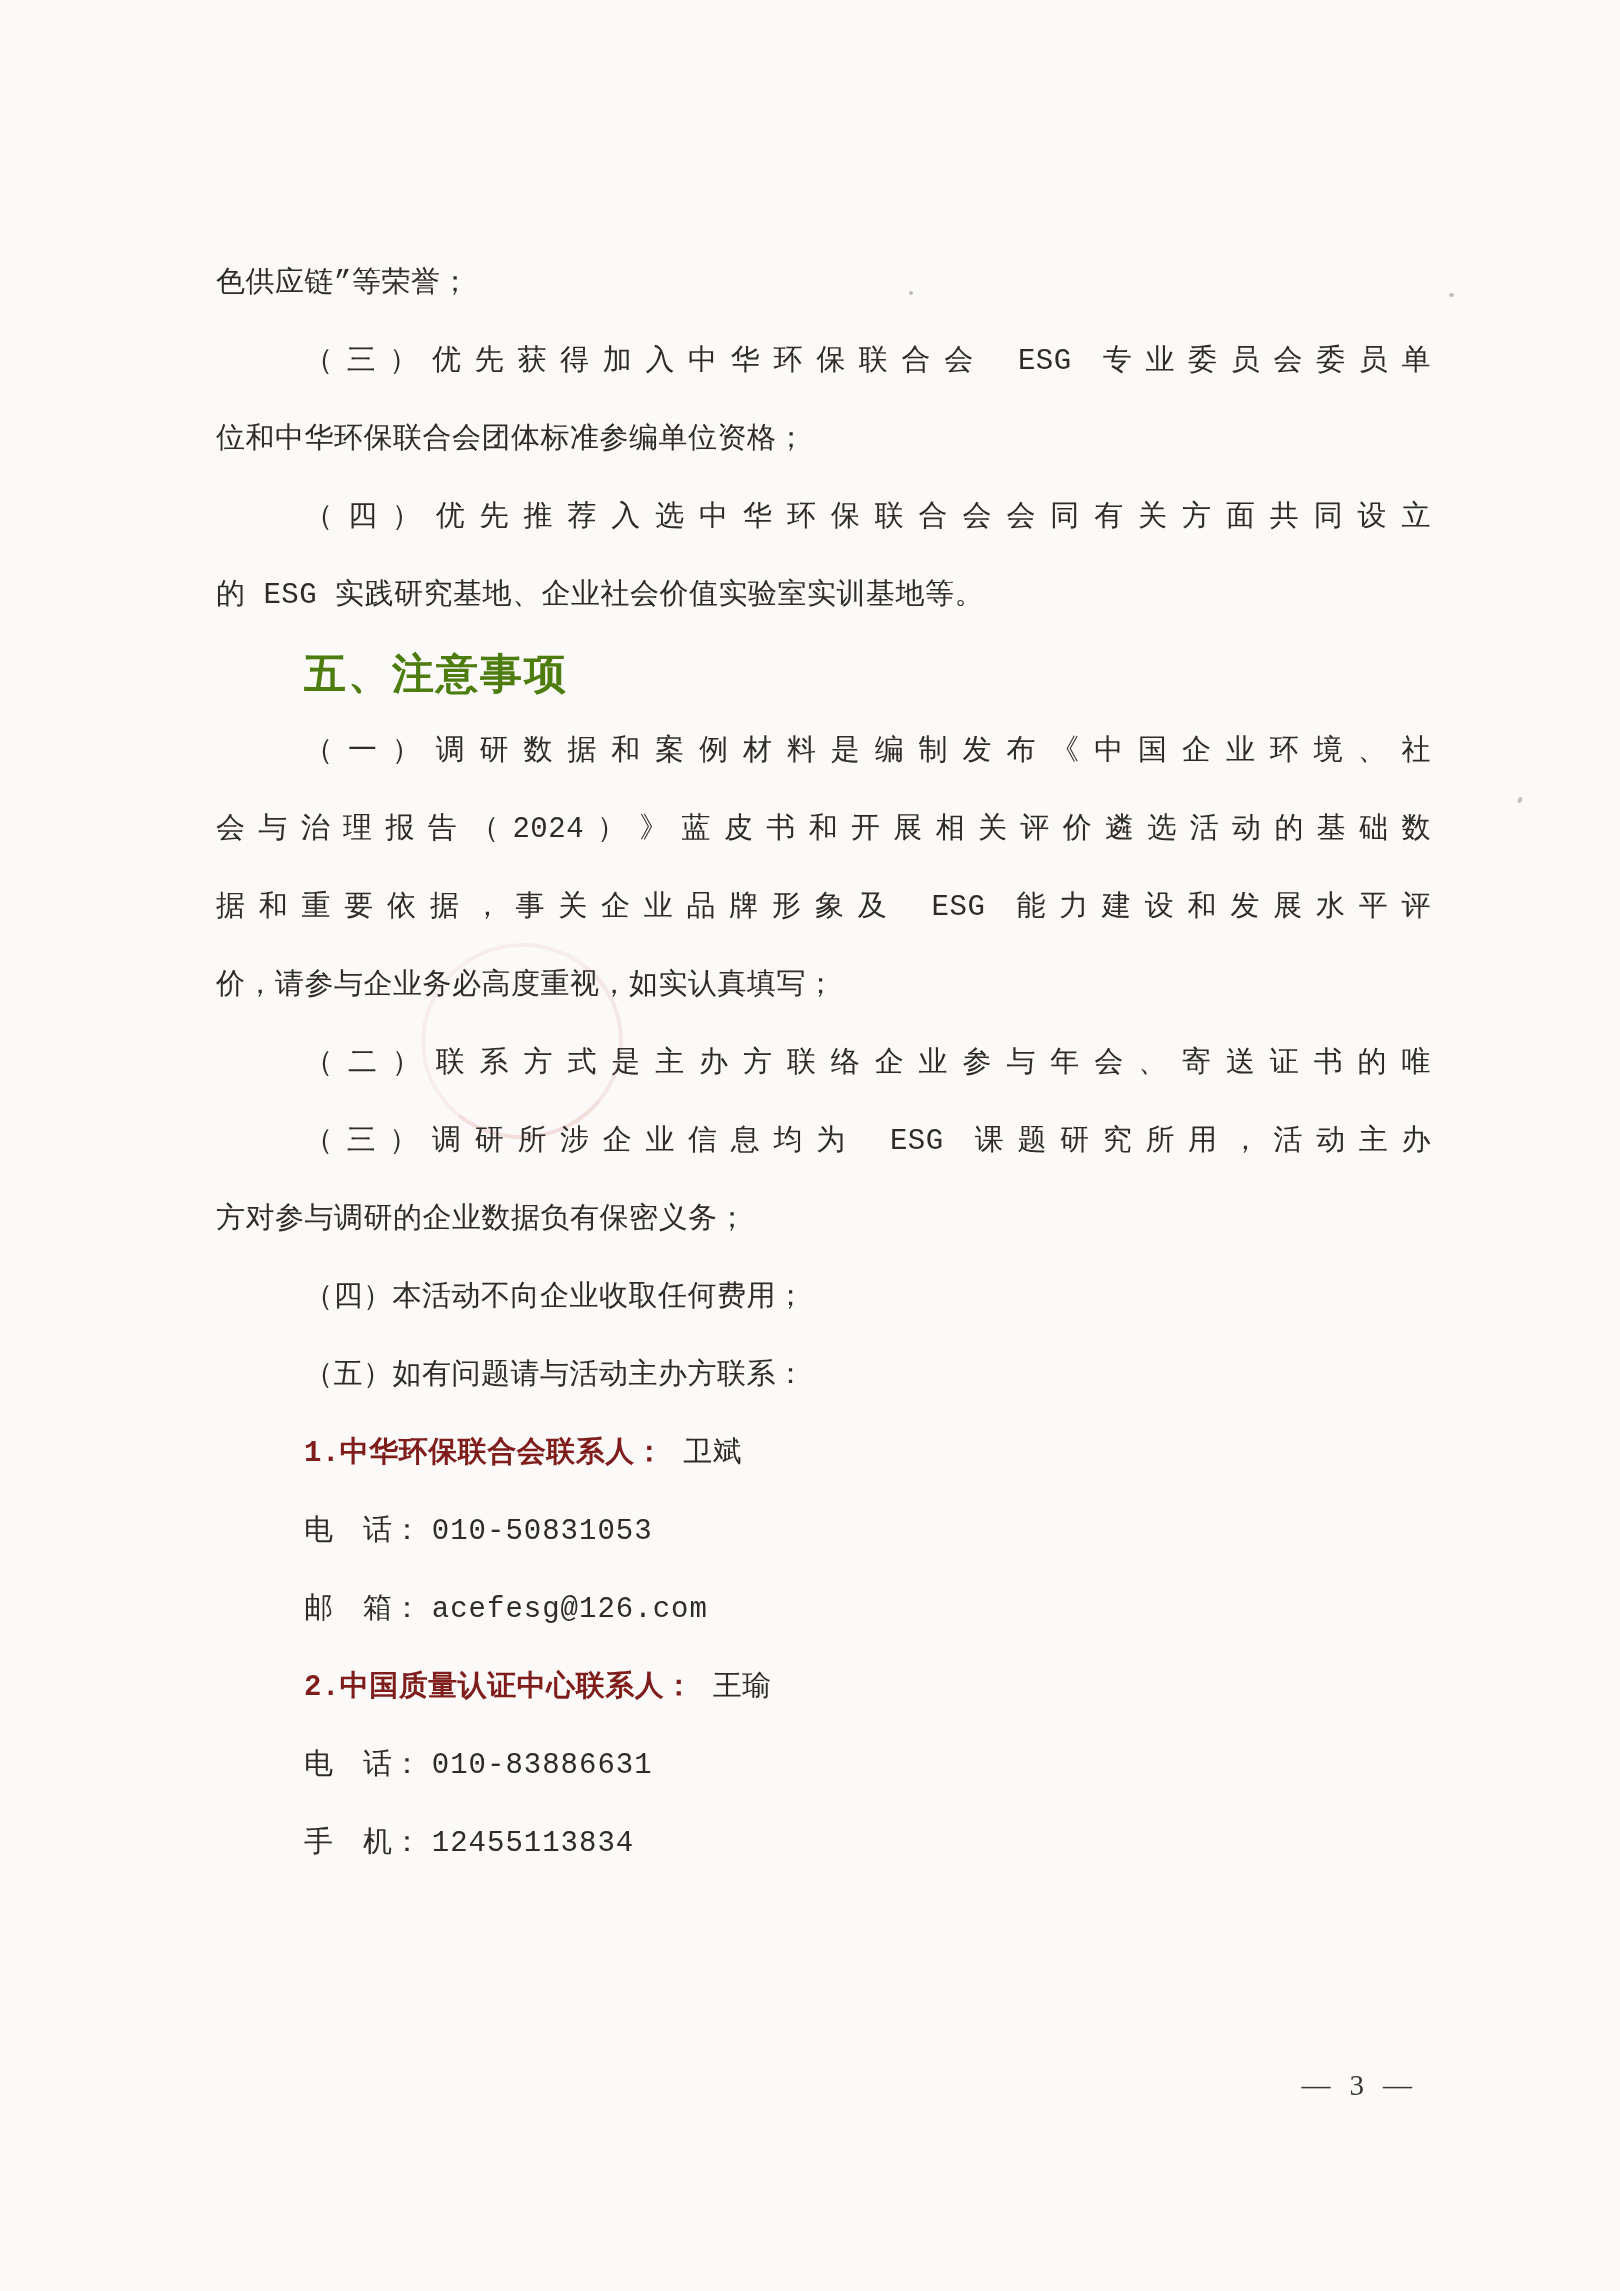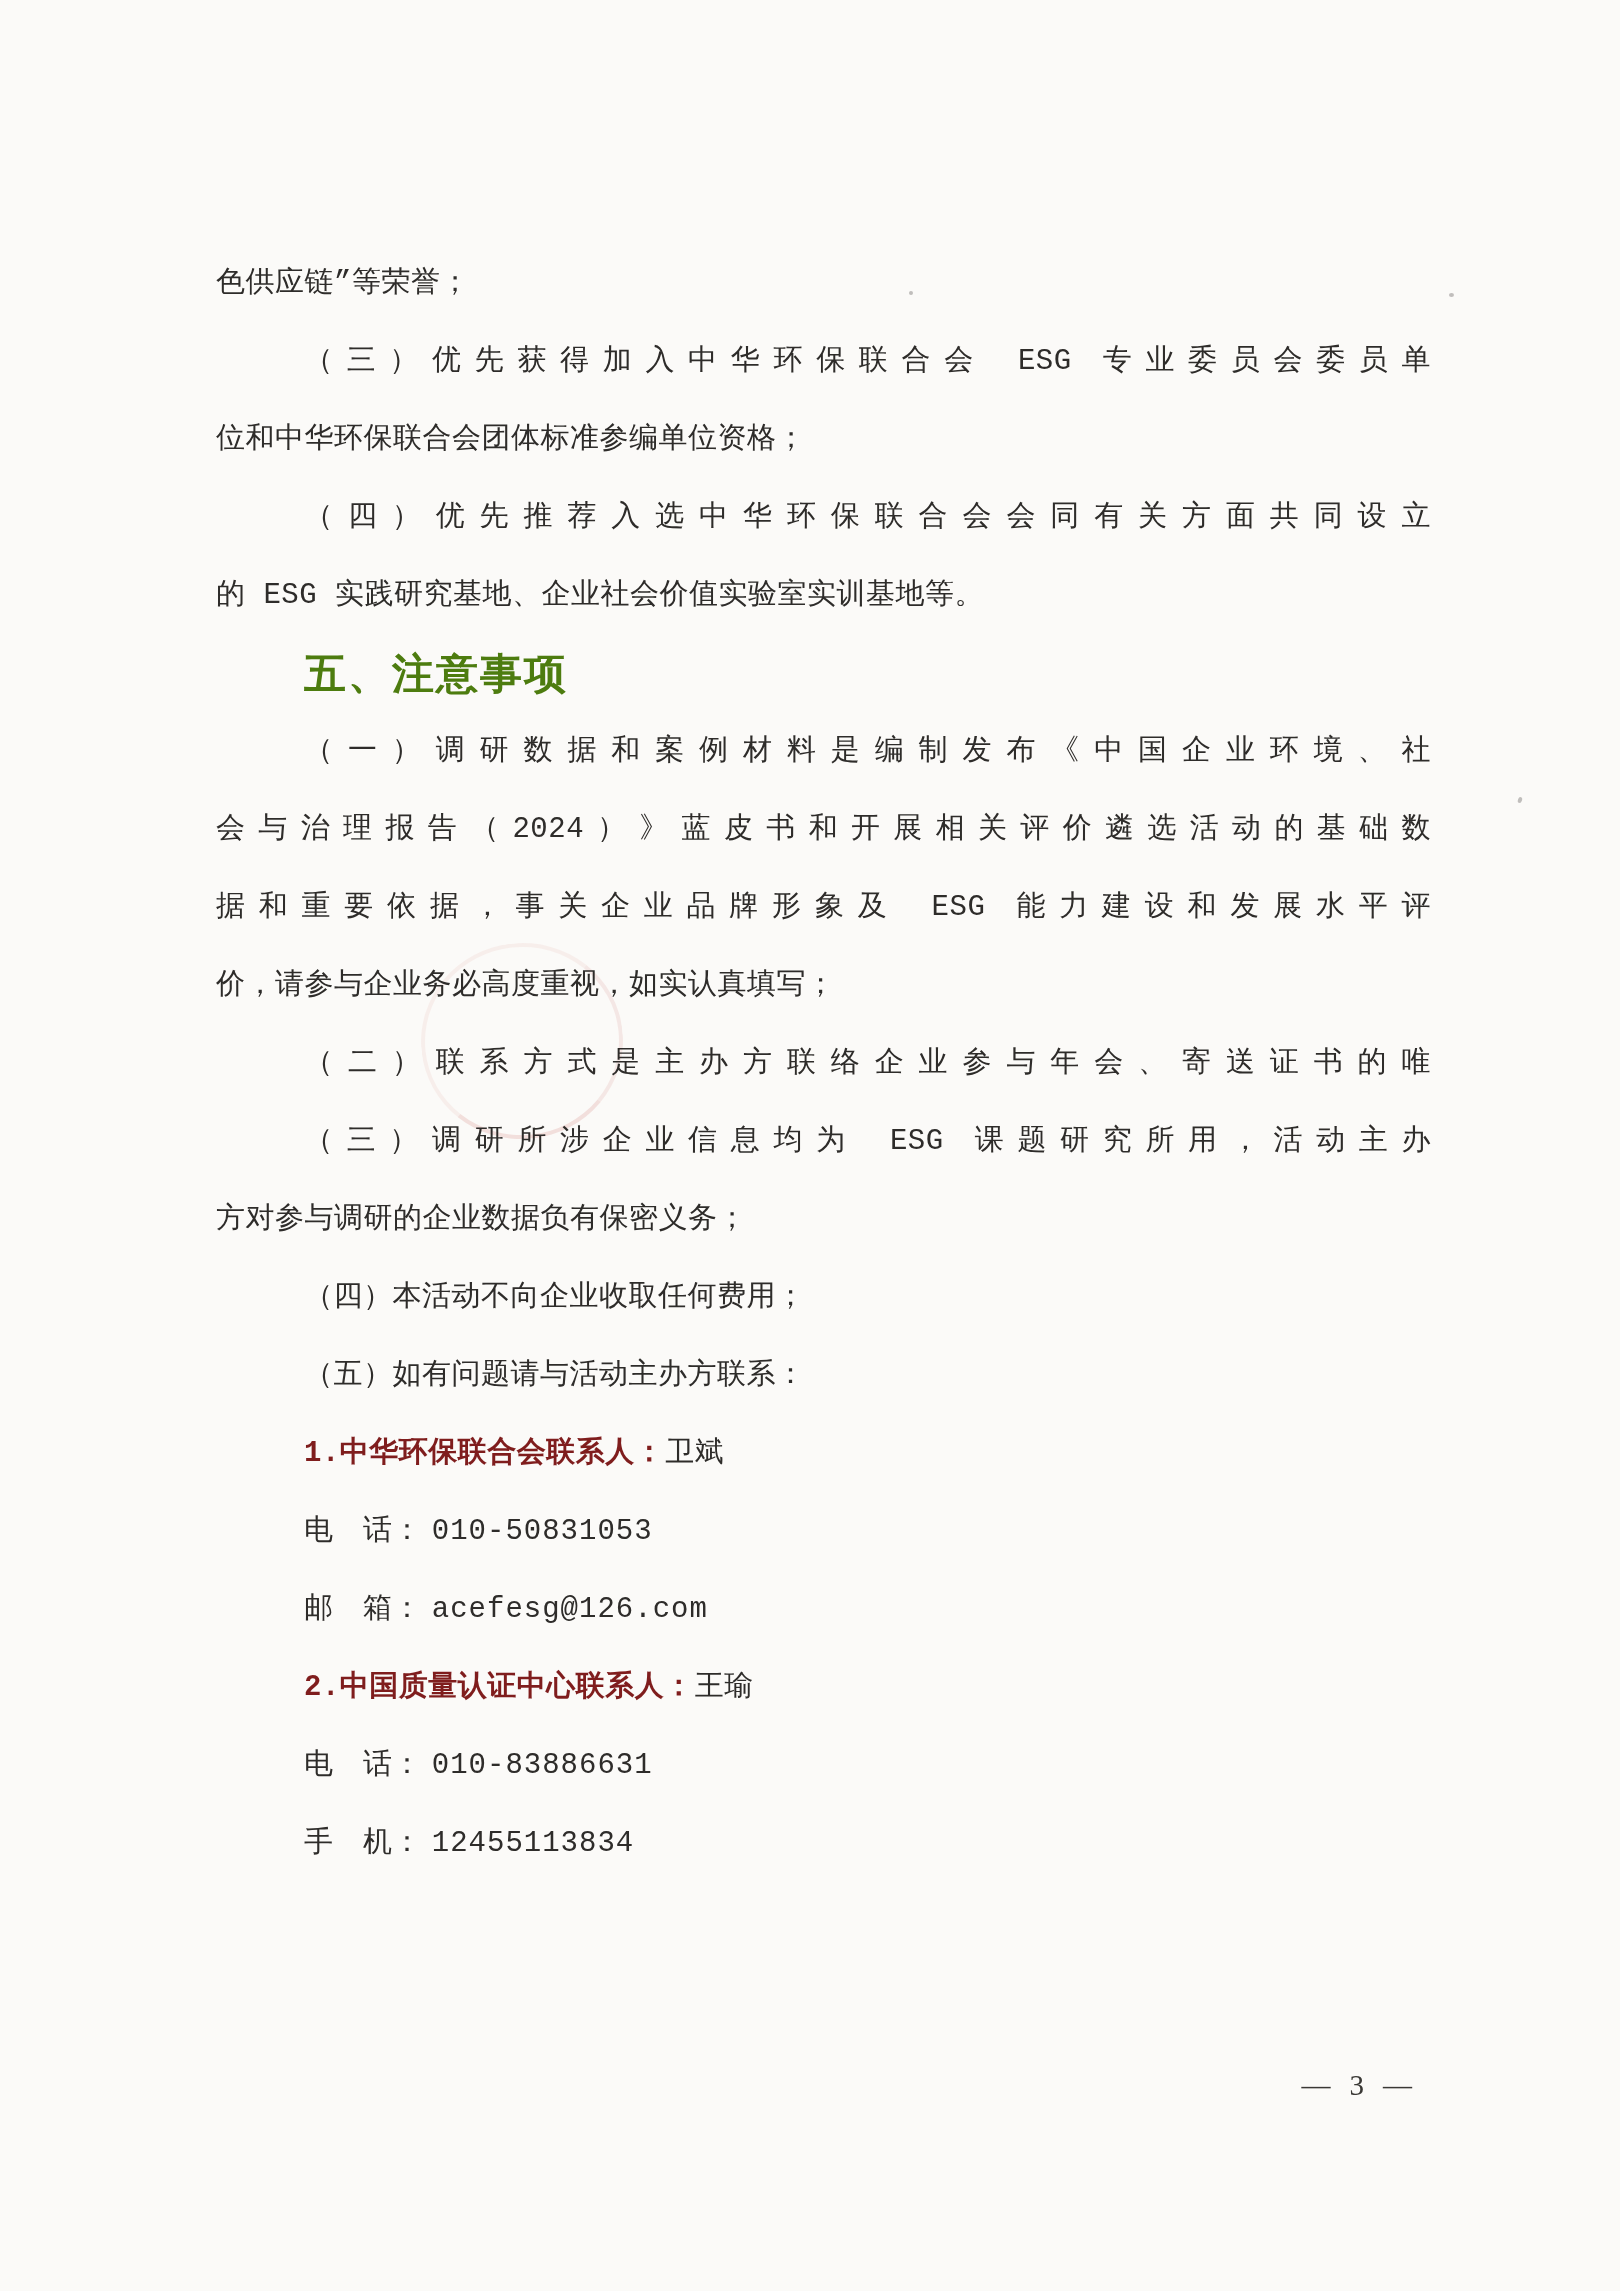--- a/index.html
+++ b/index.html
@@ -45,21 +45,21 @@
     font-family: "Liberation Sans", "DejaVu Sans", sans-serif;
     font-size: 42px;
     color: #4d7c0f;
     letter-spacing: 2px;
   }
   .contact { padding-left: 88px; }
   .contact .hdr-label {
     font-weight: 700;
     color: #7f1d1d;
   }
-  .contact .hdr-name { margin-left: 1px; }
+  .contact .hdr-name { margin-left: 19px; }
   .contact .c-label { }
   .contact .c-value { margin-left: 9.8px; letter-spacing: 1px; }
   .footer {
     position: absolute;
     top: 2066px;
     right: 202px;
     font-size: 29px;
     letter-spacing: 5.9px;
     color: #3a3835;
     line-height: 39px;

